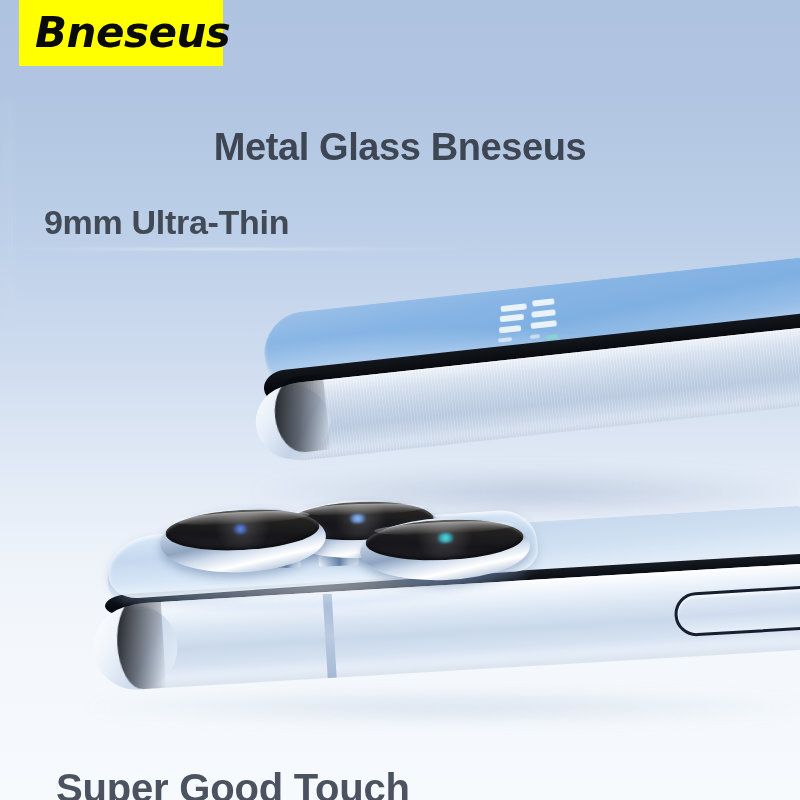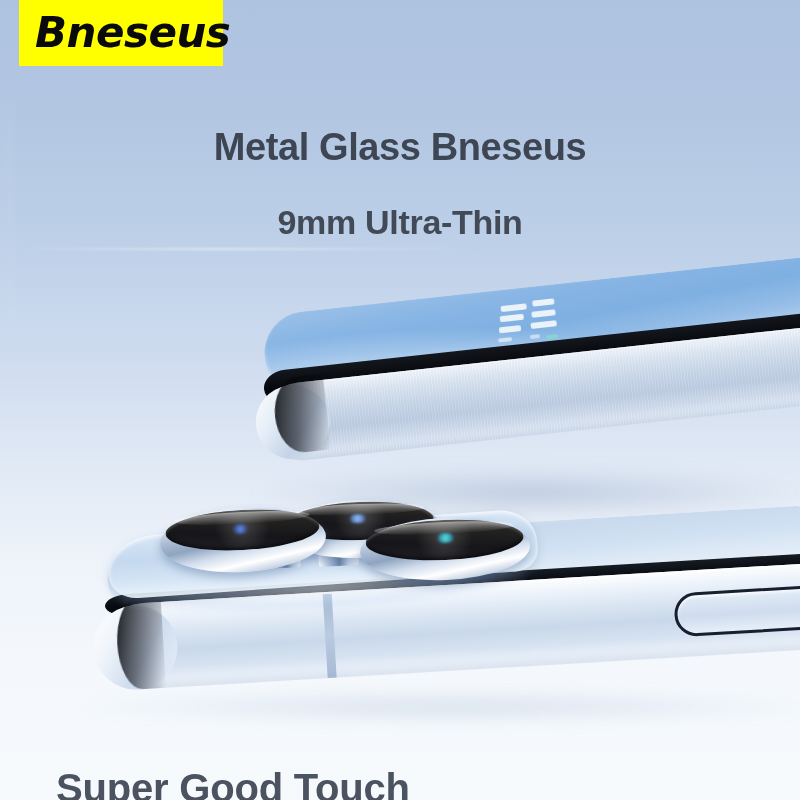--- a/index.html
+++ b/index.html
@@ -70,25 +70,26 @@
     width:800px;
     text-align:center;
     font-size:38px;
     font-weight:700;
     color:#3f4653;
     letter-spacing:-0.4px;
   }
   .subheadline {
     position:absolute; left:0; top:203px;
     width:800px;
-    text-align:center;
+    text-align:left;
     font-size:34px;
     font-weight:700;
     color:#434a57;
     letter-spacing:-0.3px;
+    padding-left:44px;
   }
   .footline {
     position:absolute; left:56px; top:766px;
     font-size:40px;
     font-weight:700;
     color:#4b5260;
     letter-spacing:-0.2px;
   }
 
   

